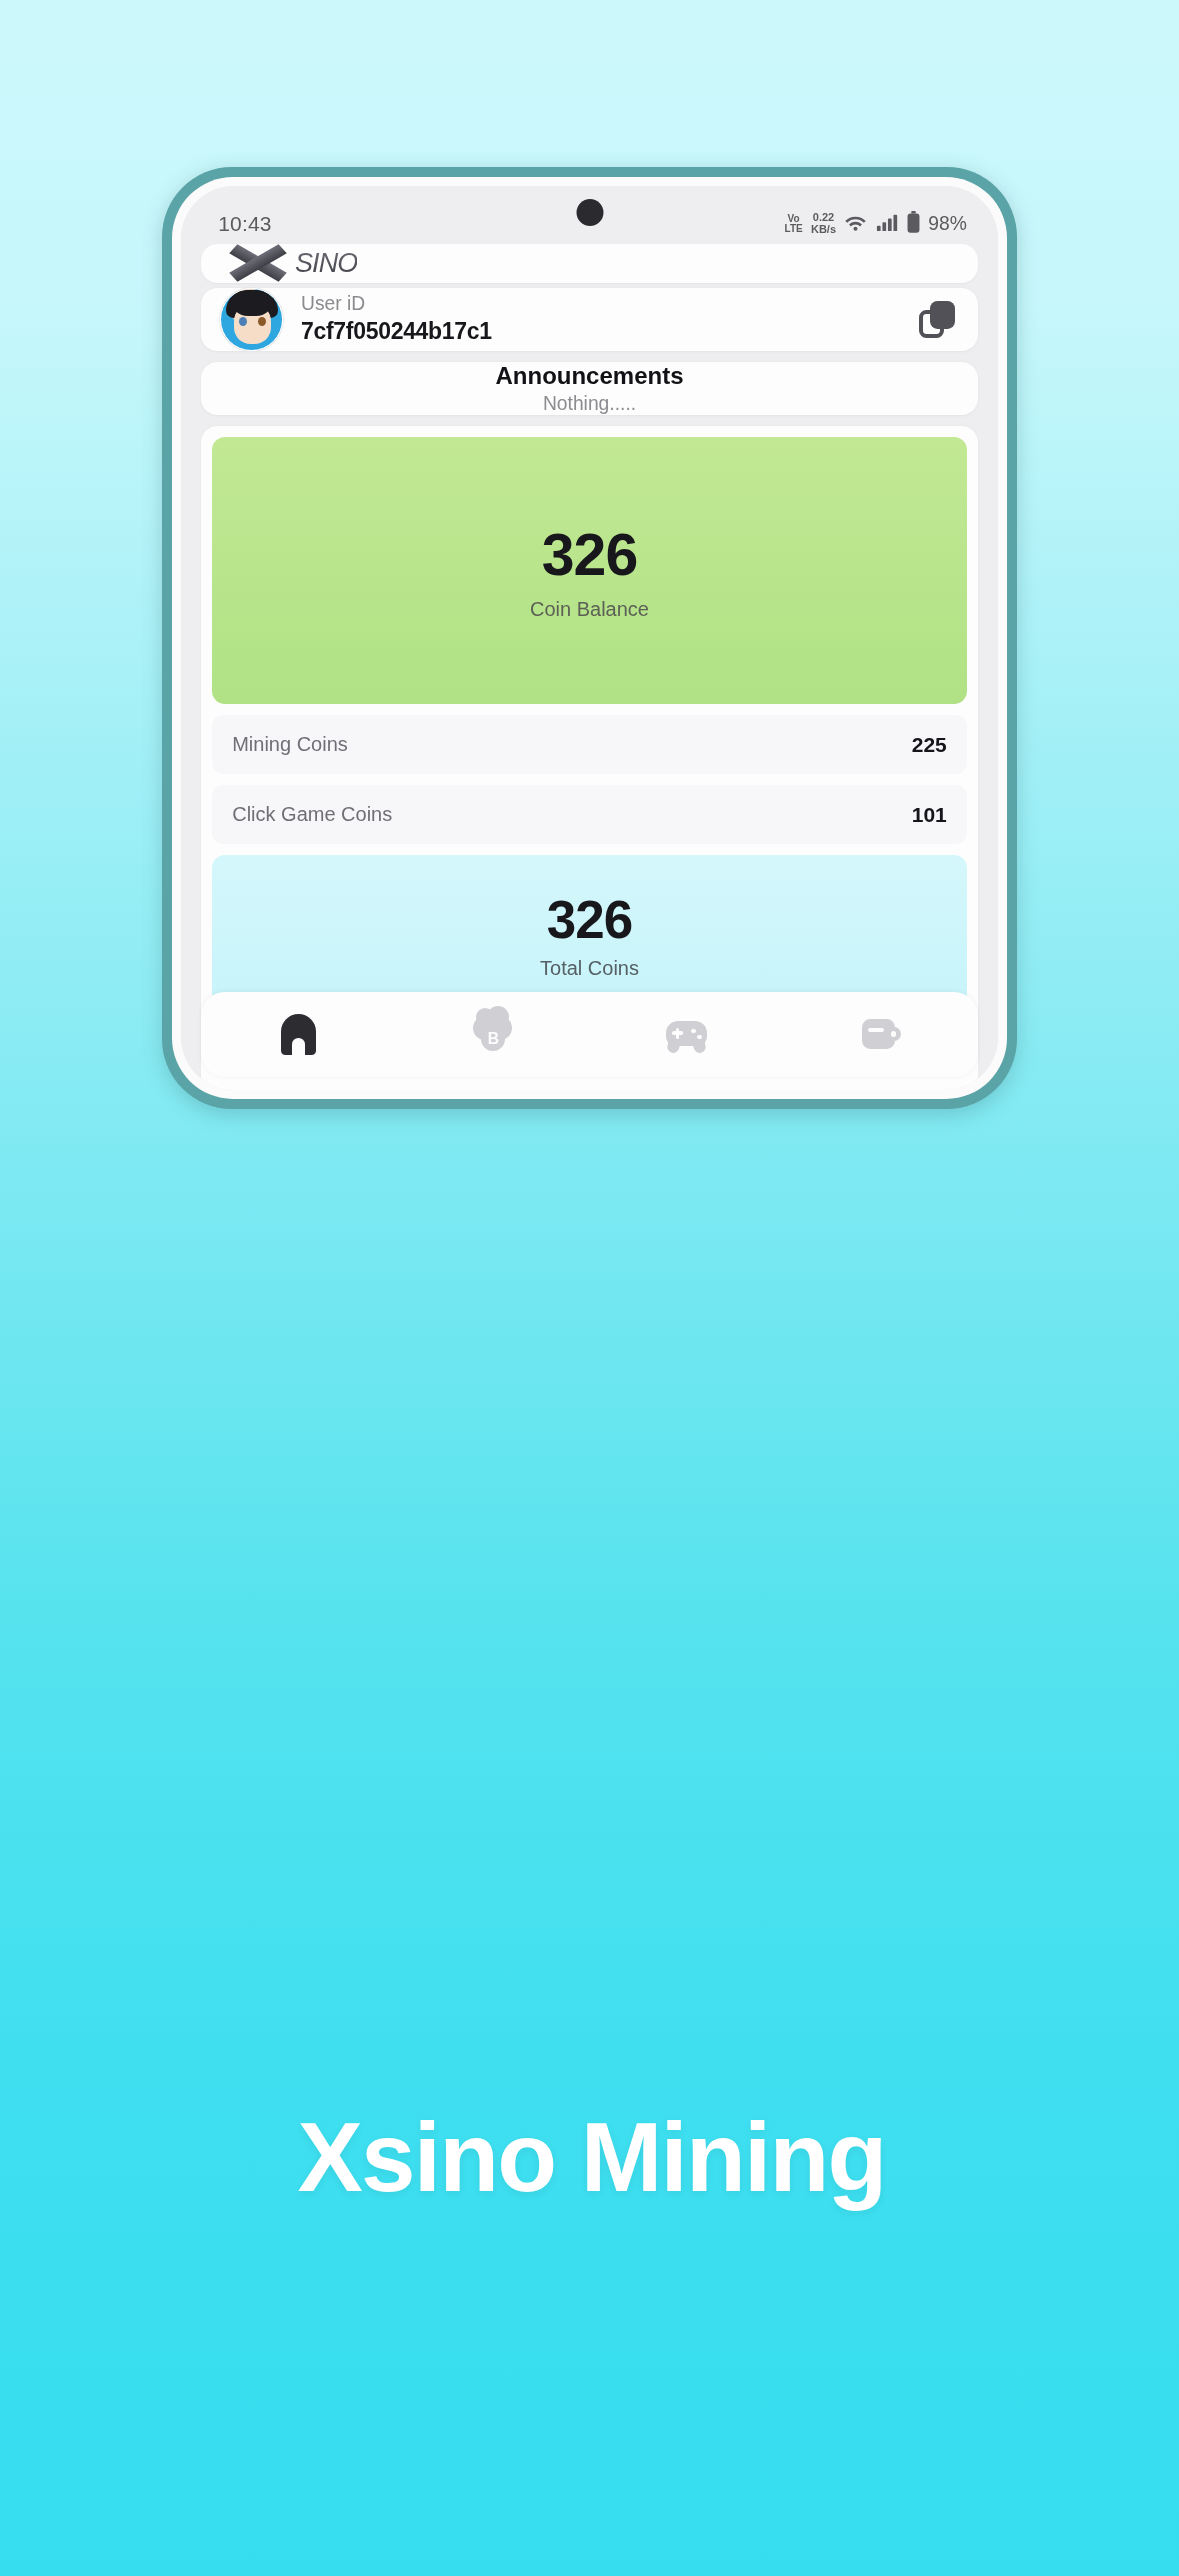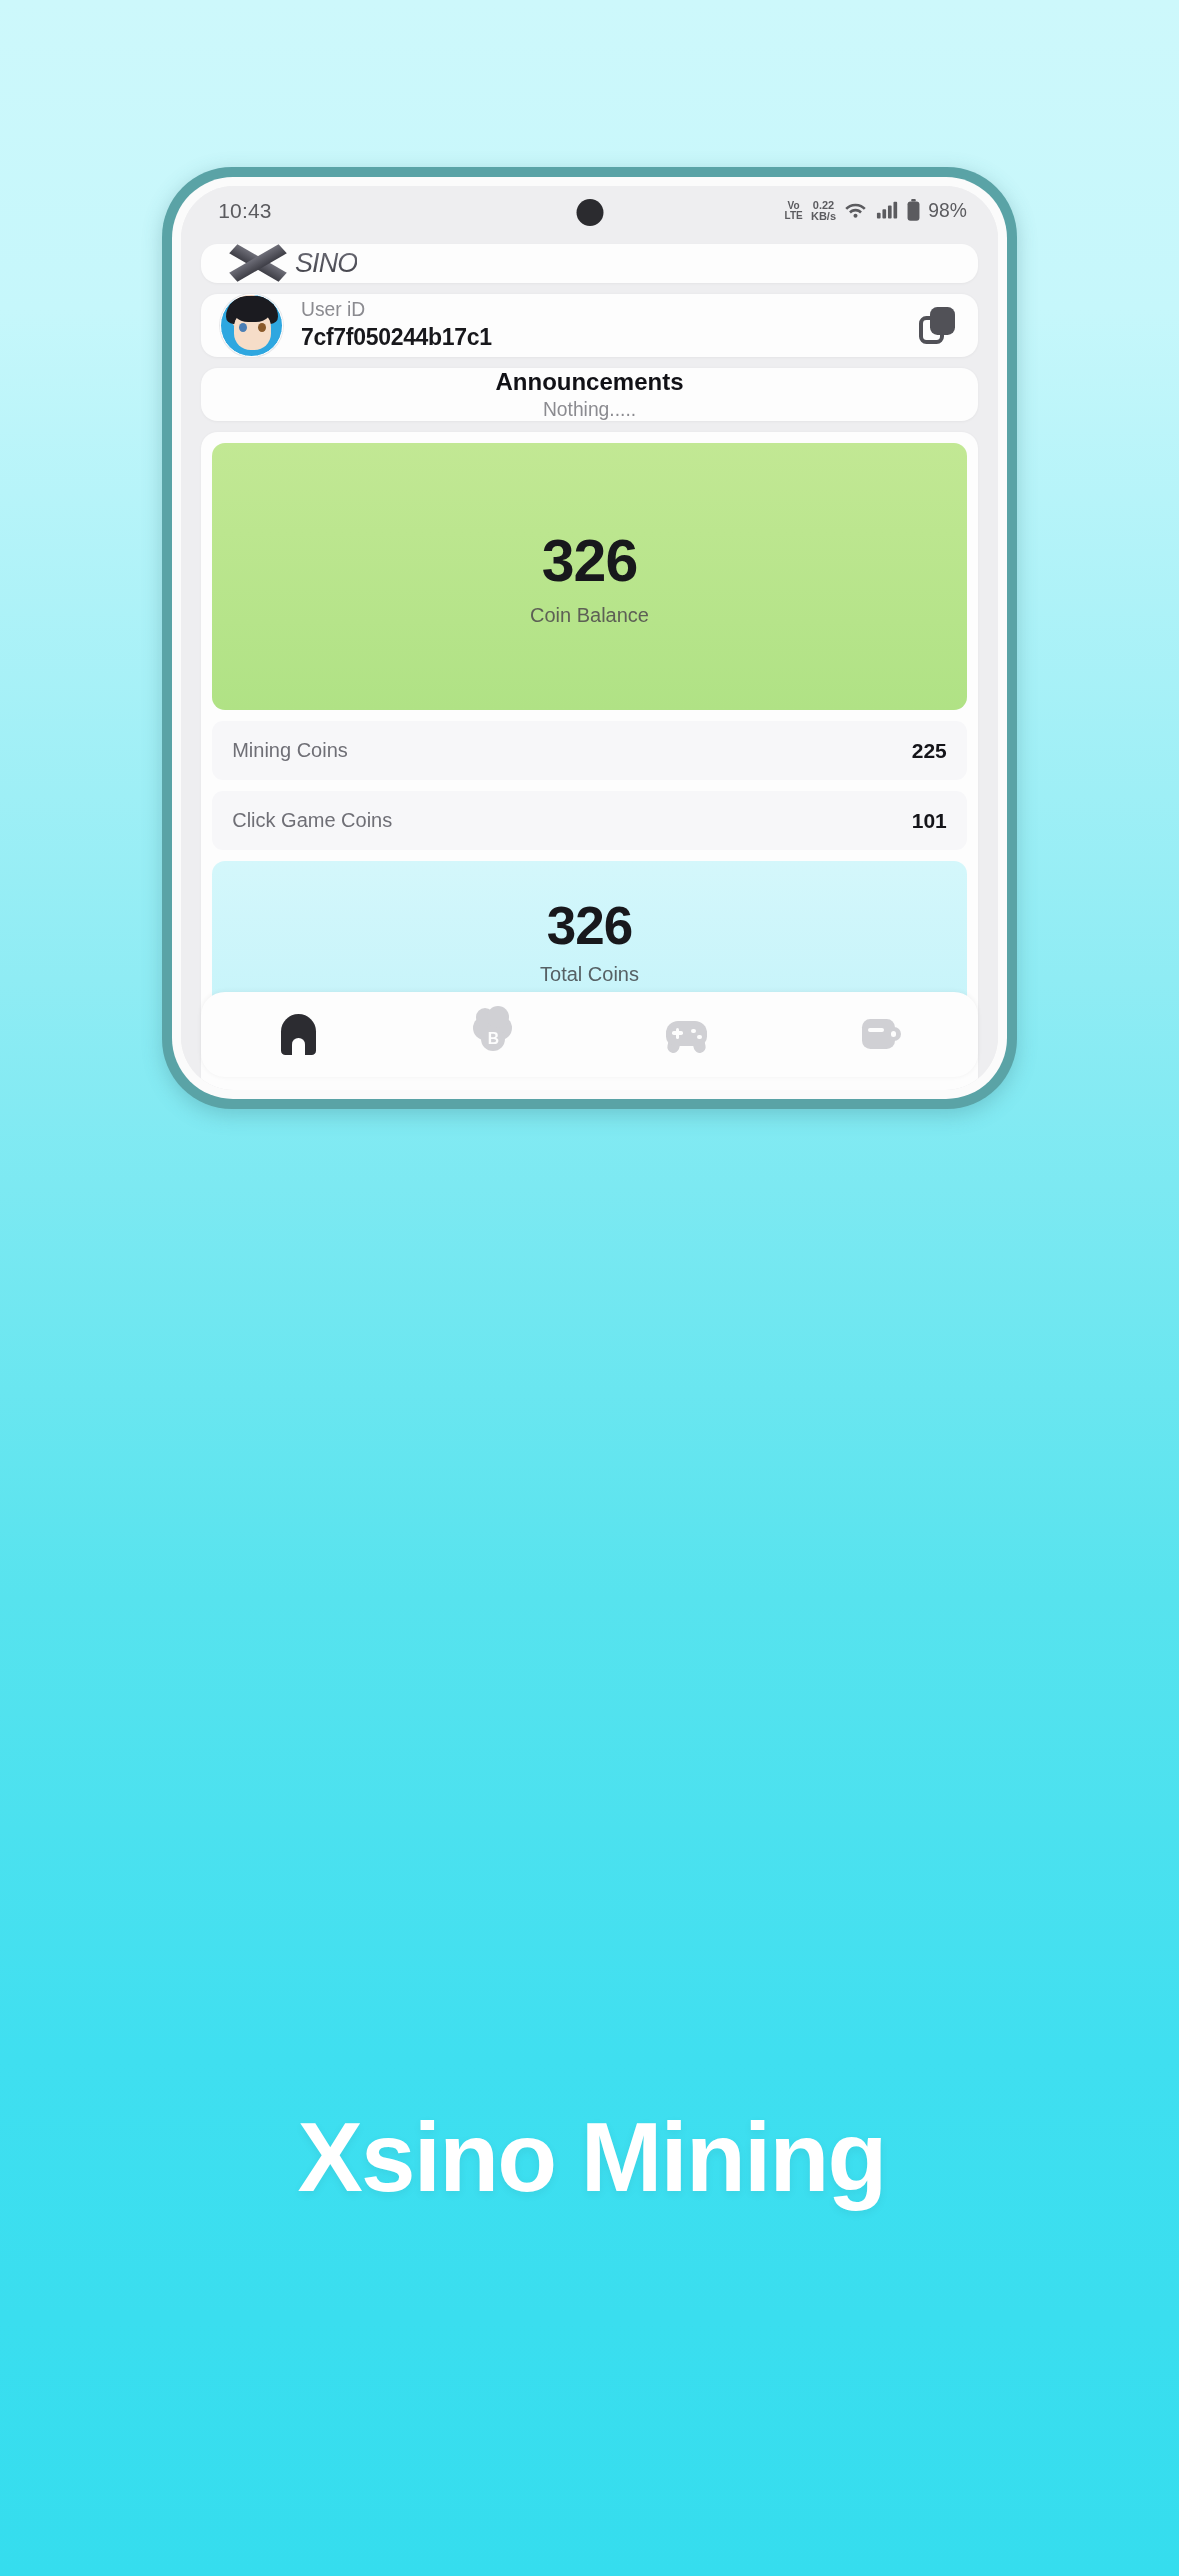--- a/index.html
+++ b/index.html
@@ -36,21 +36,21 @@
     background: #eeeef0;
     overflow: hidden;
     position: relative;
     display: flex; flex-direction: column;
   }
 
   
   .statusbar {
     height: 50px;
     flex: 0 0 50px;
-    display: flex; align-items: center;
+    display: flex; align-items: flex-end;
     padding: 0 31px 0 37px;
     position: relative;
     background: #eeeef0;
   }
   .status-time {
     font-size: 21px; color: #5b5b5f; font-weight: 400;
     letter-spacing: 0.2px;
   }
   .status-right {
     margin-left: auto;
@@ -120,21 +120,21 @@
   .logo .x-mark::after  { transform: translate(-50%,-50%) rotate(-30deg) skewX(12deg); }
   .logo .sino {
     font-size: 27px; font-weight: 400;
     background: linear-gradient(180deg,#6e6e78 0%, #3a3a42 100%);
     -webkit-background-clip: text; background-clip: text; color: transparent;
     margin-left: 11px;
   }
 
   
   .userid-card {
-    margin-top: 11px;
+    margin-top: 5px;
     height: 90px;
     display: flex; align-items: center;
     padding: 0 22px 0 18.4px;
     justify-content: center;
   }
   .avatar {
     width: 63px; height: 63px; border-radius: 50%;
     flex: 0 0 63px;
     background: radial-gradient(circle at 45% 30%, #f4d9c4 0%, #f0cdb3 34%, #2ea7e0 36%, #2ea7e0 100%);
     overflow: hidden; position: relative;

